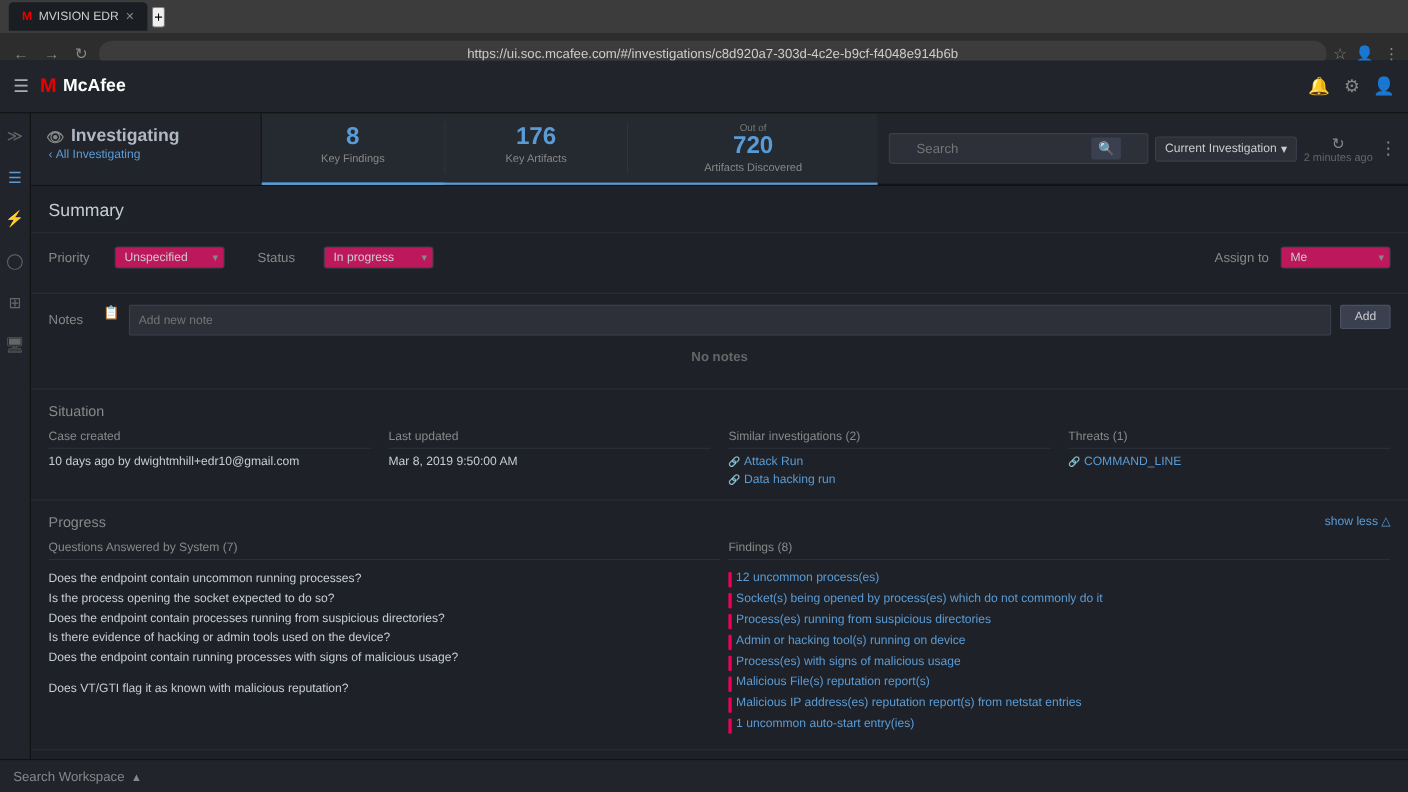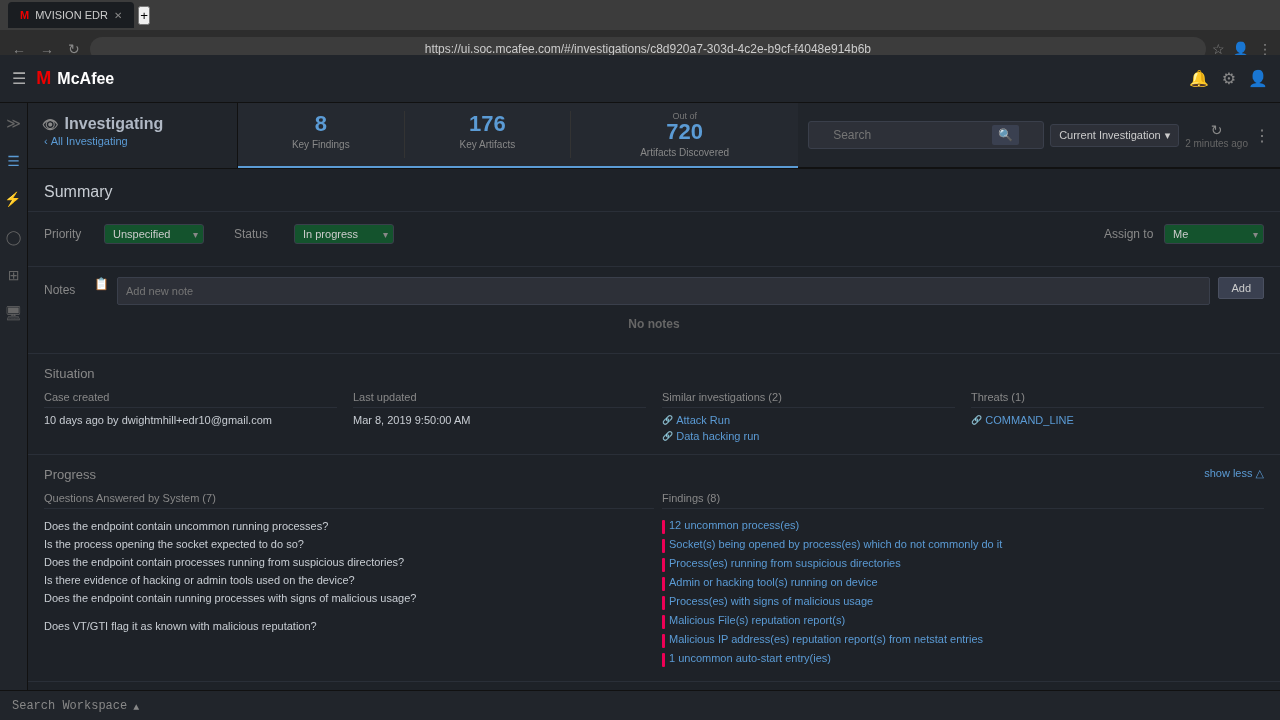--- a/index.html
+++ b/index.html
@@ -68,21 +68,21 @@
 
     
     .section-header { padding: 14px 16px 10px; border-bottom: 1px solid #2a2f38; }
     .section-title { font-size: 16px; color: #c8cdd3; font-weight: 400; }
 
     
     .summary-form { padding: 12px 16px; border-bottom: 1px solid #2a2f38; }
     .form-row { display: flex; align-items: center; gap: 30px; margin-bottom: 10px; }
     .form-field { display: flex; align-items: center; gap: 10px; }
     .form-label { color: #888; font-size: 12px; min-width: 50px; }
-    .form-select { background: #14532d; border: 1px solid #3a3f4b; color: #ccc; font-size: 11px; padding: 3px 24px 3px 8px; border-radius: 3px; cursor: pointer; appearance: none; min-width: 100px; }
+    .form-select { background: #be185d; border: 1px solid #3a3f4b; color: #ccc; font-size: 11px; padding: 3px 24px 3px 8px; border-radius: 3px; cursor: pointer; appearance: none; min-width: 100px; }
     .select-wrapper { position: relative; }
     .select-wrapper::after { content: '▾'; position: absolute; right: 6px; top: 50%; transform: translateY(-50%); color: #888; pointer-events: none; font-size: 10px; }
 
     
     .notes-section { padding: 10px 16px; border-bottom: 1px solid #2a2f38; }
     .notes-row { display: flex; align-items: flex-start; gap: 10px; }
     .notes-label { color: #888; font-size: 12px; min-width: 40px; padding-top: 6px; }
     .notes-input-area { flex: 1; display: flex; gap: 8px; align-items: flex-start; }
     .notes-input { flex: 1; background: #2d3038; border: 1px solid #3a3f4b; color: #aaa; font-size: 11px; padding: 5px 8px; border-radius: 2px; min-height: 28px; outline: none; }
     .add-btn { background: #3a4050; border: 1px solid #4a5060; color: #ccc; font-size: 11px; padding: 4px 12px; border-radius: 2px; cursor: pointer; }
@@ -109,21 +109,21 @@
     .findings-col { padding-left: 8px; }
     .finding-item { display: flex; align-items: flex-start; gap: 4px; padding: 2px 0; }
     .finding-bar { width: 3px; height: 14px; background: #e05; flex-shrink: 0; margin-top: 1px; border-radius: 1px; }
     .finding-link { color: #5b9bd5; font-size: 11px; cursor: pointer; }
 
     
     .entities-section { padding: 12px 16px; }
 
     
     .bottom-bar { background: #21252b; height: 30px; display: flex; align-items: center; padding: 0 12px; border-top: 1px solid #111; flex-shrink: 0; }
-    .bottom-bar-label { color: #888; font-size: 12px; display: flex; align-items: flex-end; gap: 6px; cursor: pointer; font-family: Liberation Mono, monospace; }
+    .bottom-bar-label { color: #888; font-size: 12px; display: flex; align-items: flex-end; gap: 6px; cursor: pointer; }
     .chevron-up { font-size: 10px; color: #888; }
 
     .stats-wrapper { display: flex; align-items: stretch; flex-shrink: 0; }
   </style>
 </head>
 <body>
 
 <div class="browser-chrome">
   <div class="browser-tabs">
     <div class="browser-tab">

